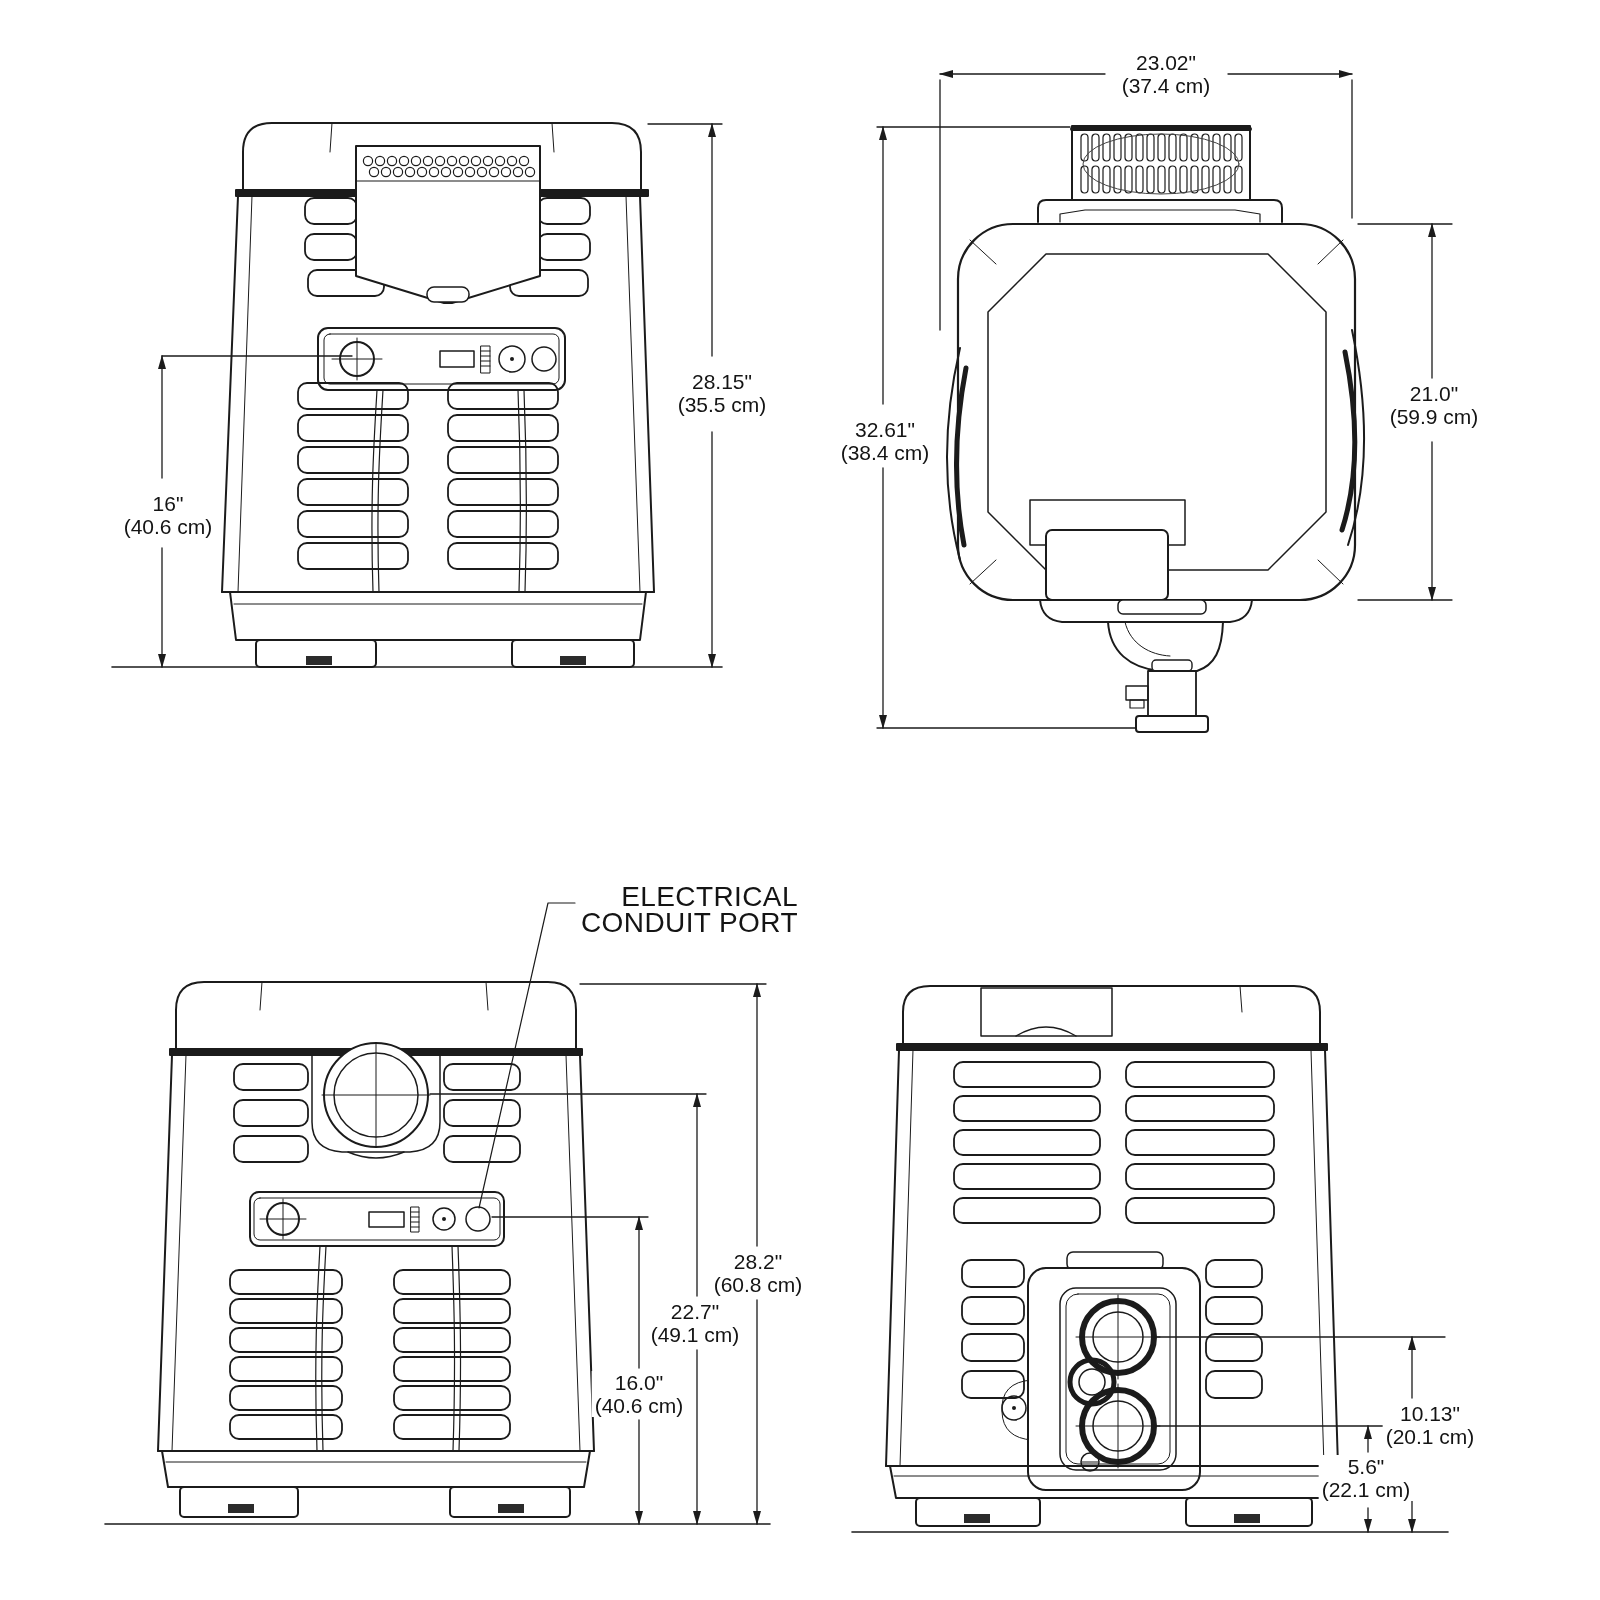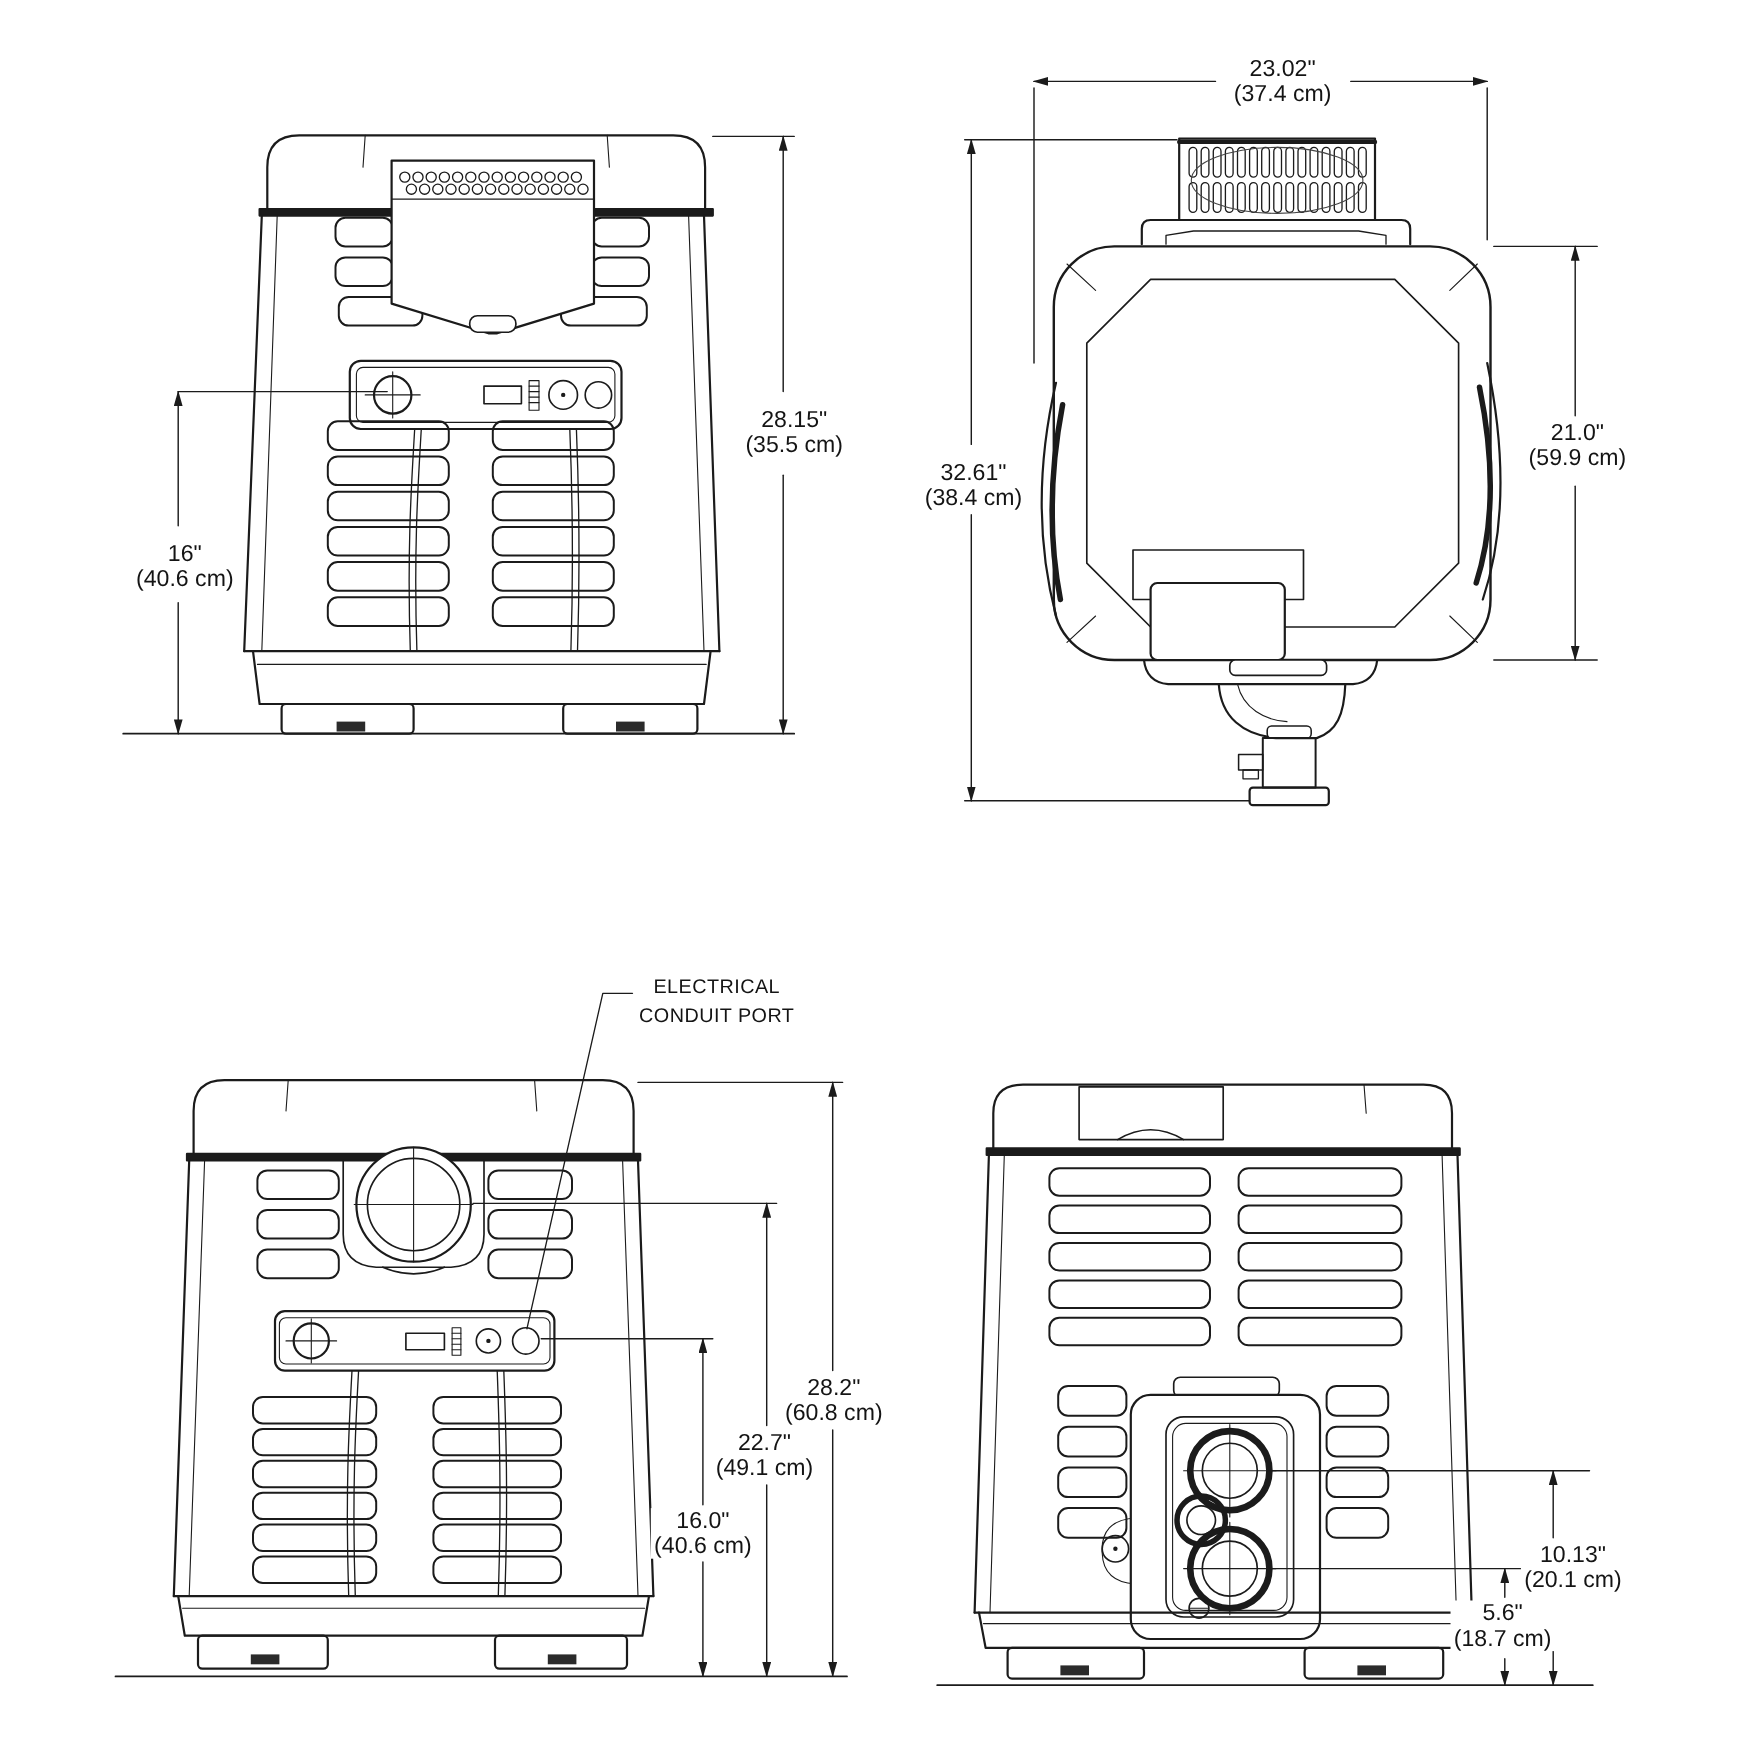--- a/index.html
+++ b/index.html
@@ -1,21 +1,21 @@
 <!DOCTYPE html>
 <html><head>
 <meta charset="utf-8">
 <style>
   html,body{margin:0;padding:0;background:#fff;}
   .canvas{position:relative;width:1600px;height:1600px;background:#fff;overflow:hidden;
           font-family:"Liberation Sans", sans-serif;color:#111;}
   svg{position:absolute;left:0;top:0;}
   .lbl{position:absolute;transform:translateX(-50%);text-align:center;font-size:21px;
        line-height:23px;background:#fff;padding:0 3px;white-space:nowrap;color:#141414;}
-  .lbl.left{transform:none;text-align:center;font-size:18px;line-height:26px;letter-spacing:.4px;}
+  .lbl.left{transform:none;text-align:right;font-size:28px;line-height:26px;letter-spacing:.4px;}
 </style>
 </head>
 <body>
 
 <div class="canvas">
 
 <svg width="1600" height="1600" viewBox="0 0 1600 1600" fill="none" stroke="#1b1b1b" stroke-width="2" stroke-linecap="round" stroke-linejoin="round">
   <defs>
     <marker id="ar" viewBox="0 0 14 8" refX="13" refY="4" markerWidth="14" markerHeight="8" markerUnits="userSpaceOnUse" orient="auto">
       <path d="M0,0 L14,4 L0,8 Z" fill="#1b1b1b" stroke="none"></path>
@@ -370,20 +370,20 @@
 <div class="lbl" style="left:639px;top:1371px;">
   <div>16.0"</div>
   <div>(40.6 cm)</div>
 </div>
 <div class="lbl" style="left:1430px;top:1402px;">
   <div>10.13"</div>
   <div>(20.1 cm)</div>
 </div>
 <div class="lbl" style="left:1366px;top:1455px;">
   <div>5.6"</div>
-  <div>(18.7 cm)</div>
+  <div>(22.1 cm)</div>
 </div>
 <div class="lbl left" style="left:578px;top:884px;">
   <div>ELECTRICAL</div>
   <div>CONDUIT PORT</div>
 </div>
 
 </div>
 
 </body></html>

